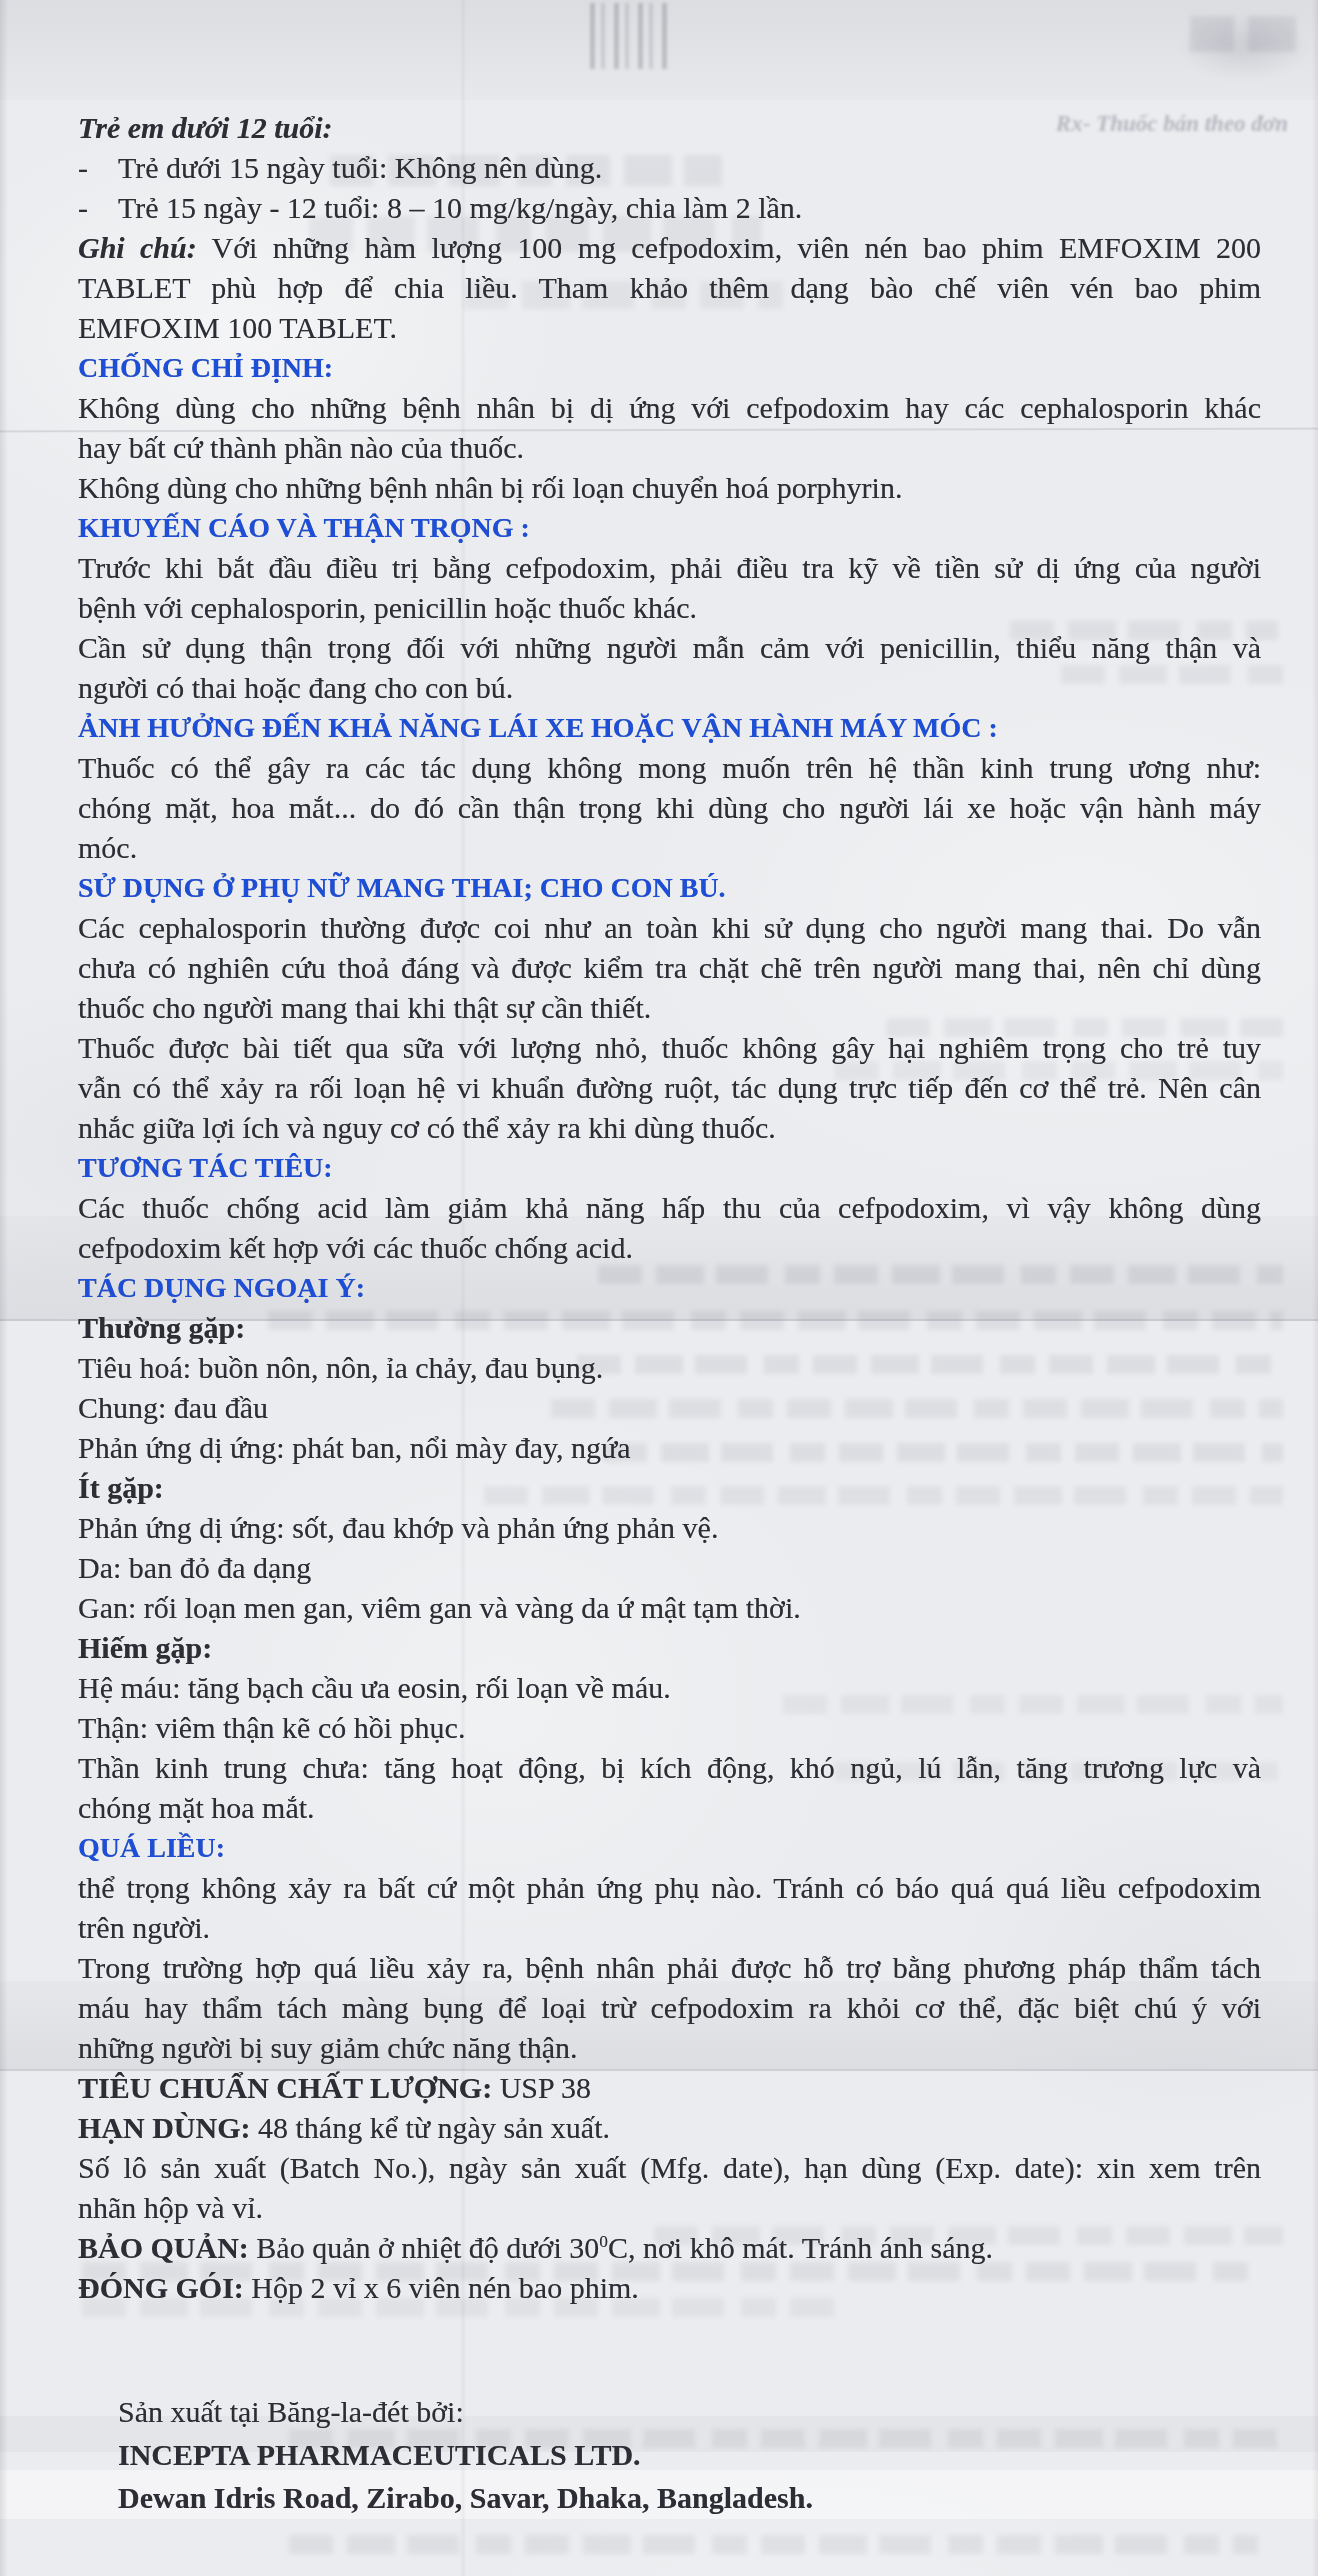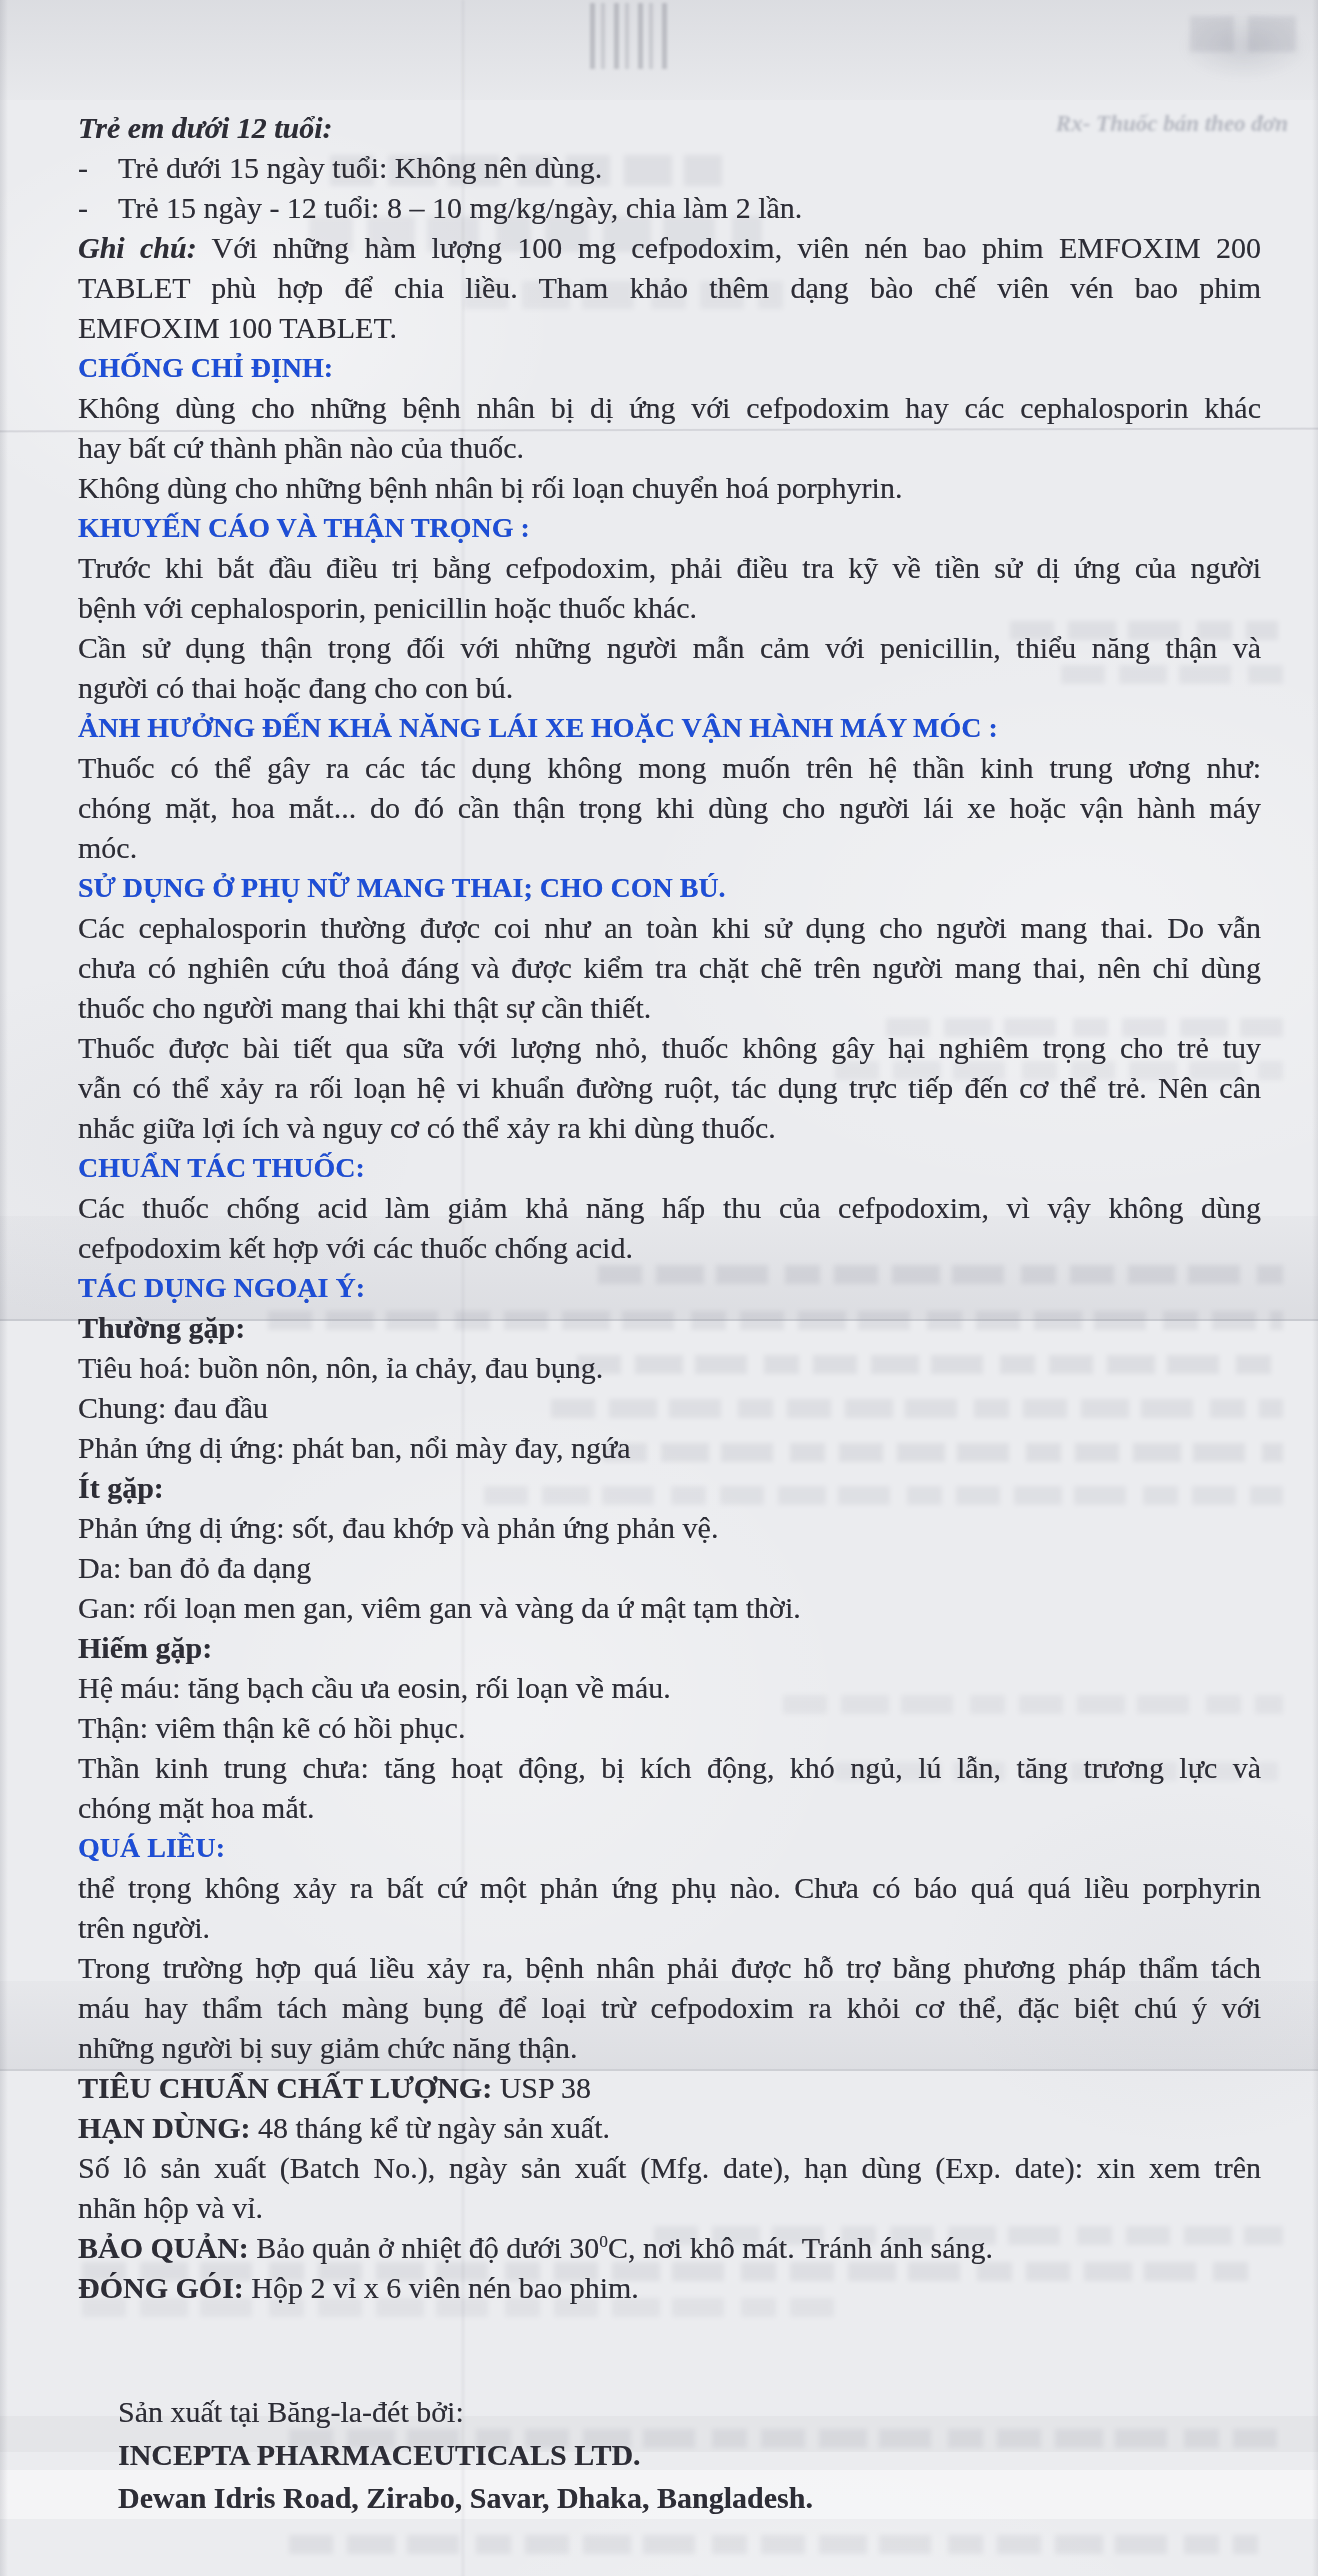--- a/index.html
+++ b/index.html
@@ -149,39 +149,39 @@
       <div class="line j"><span>Thuốc có thể gây ra các tác dụng không mong muốn trên hệ thần kinh trung ương như:</span></div>
       <div class="line j"><span>chóng mặt, hoa mắt... do đó cần thận trọng khi dùng cho người lái xe hoặc vận hành máy</span></div>
       <div class="line"><span>móc.</span></div>
       <div class="line h"><span>SỬ DỤNG Ở PHỤ NỮ MANG THAI; CHO CON BÚ.</span></div>
       <div class="line j"><span>Các cephalosporin thường được coi như an toàn khi sử dụng cho người mang thai. Do vẫn</span></div>
       <div class="line j"><span>chưa có nghiên cứu thoả đáng và được kiểm tra chặt chẽ trên người mang thai, nên chỉ dùng</span></div>
       <div class="line"><span>thuốc cho người mang thai khi thật sự cần thiết.</span></div>
       <div class="line j"><span>Thuốc được bài tiết qua sữa với lượng nhỏ, thuốc không gây hại nghiêm trọng cho trẻ tuy</span></div>
       <div class="line j"><span>vẫn có thể xảy ra rối loạn hệ vi khuẩn đường ruột, tác dụng trực tiếp đến cơ thể trẻ. Nên cân</span></div>
       <div class="line"><span>nhắc giữa lợi ích và nguy cơ có thể xảy ra khi dùng thuốc.</span></div>
-      <div class="line h"><span>CHUẨN TÁC THUỐC:</span></div>
+      <div class="line h"><span>TƯƠNG TÁC TIÊU:</span></div>
       <div class="line j"><span>Các thuốc chống acid làm giảm khả năng hấp thu của cefpodoxim, vì vậy không dùng</span></div>
       <div class="line"><span>cefpodoxim kết hợp với các thuốc chống acid.</span></div>
       <div class="line h"><span>TÁC DỤNG NGOẠI Ý:</span></div>
       <div class="line"><span class="seg-b">Thường gặp:</span></div>
       <div class="line"><span class="seg-i">Tiêu hoá:</span><span> buồn nôn, nôn, ỉa chảy, đau bụng.</span></div>
       <div class="line"><span class="seg-i">Chung:</span><span> đau đầu</span></div>
       <div class="line"><span class="seg-i">Phản ứng dị ứng:</span><span> phát ban, nổi mày đay, ngứa</span></div>
       <div class="line"><span class="seg-b">Ít gặp:</span></div>
       <div class="line"><span class="seg-i">Phản ứng dị ứng:</span><span> sốt, đau khớp và phản ứng phản vệ.</span></div>
       <div class="line"><span class="seg-i">Da:</span><span> ban đỏ đa dạng</span></div>
       <div class="line"><span class="seg-i">Gan:</span><span> rối loạn men gan, viêm gan và vàng da ứ mật tạm thời.</span></div>
       <div class="line"><span class="seg-b">Hiếm gặp:</span></div>
       <div class="line"><span class="seg-i">Hệ máu:</span><span> tăng bạch cầu ưa eosin, rối loạn về máu.</span></div>
       <div class="line"><span class="seg-i">Thận:</span><span> viêm thận kẽ có hồi phục.</span></div>
       <div class="line j"><span class="seg-i">Thần kinh trung chưa:</span><span> tăng hoạt động, bị kích động, khó ngủ, lú lẫn, tăng trương lực và</span></div>
       <div class="line"><span>chóng mặt hoa mắt.</span></div>
       <div class="line h"><span>QUÁ LIỀU:</span></div>
-      <div class="line j"><span>thể trọng không xảy ra bất cứ một phản ứng phụ nào. Chưa có báo quá quá liều porphyrin</span></div>
+      <div class="line j"><span>thể trọng không xảy ra bất cứ một phản ứng phụ nào. Tránh có báo quá quá liều cefpodoxim</span></div>
       <div class="line"><span>trên người.</span></div>
       <div class="line j"><span>Trong trường hợp quá liều xảy ra, bệnh nhân phải được hỗ trợ bằng phương pháp thẩm tách</span></div>
       <div class="line j"><span>máu hay thẩm tách màng bụng để loại trừ cefpodoxim ra khỏi cơ thể, đặc biệt chú ý với</span></div>
       <div class="line"><span>những người bị suy giảm chức năng thận.</span></div>
       <div class="line"><span class="seg-b">TIÊU CHUẨN CHẤT LƯỢNG:</span><span> USP 38</span></div>
       <div class="line"><span class="seg-b">HẠN DÙNG:</span><span> 48 tháng kể từ ngày sản xuất.</span></div>
       <div class="line j"><span class="seg-i">Số lô sản xuất (Batch No.), ngày sản xuất (Mfg. date), hạn dùng (Exp. date):</span><span> xin xem trên</span></div>
       <div class="line"><span>nhãn hộp và vỉ.</span></div>
       <div class="line"><span class="seg-b">BẢO QUẢN:</span><span> Bảo quản ở nhiệt độ dưới 30</span><span class="seg-sup">0</span><span>C, nơi khô mát. Tránh ánh sáng.</span></div>
       <div class="line"><span class="seg-b">ĐÓNG GÓI:</span><span> Hộp 2 vỉ x 6 viên nén bao phim.</span></div>

